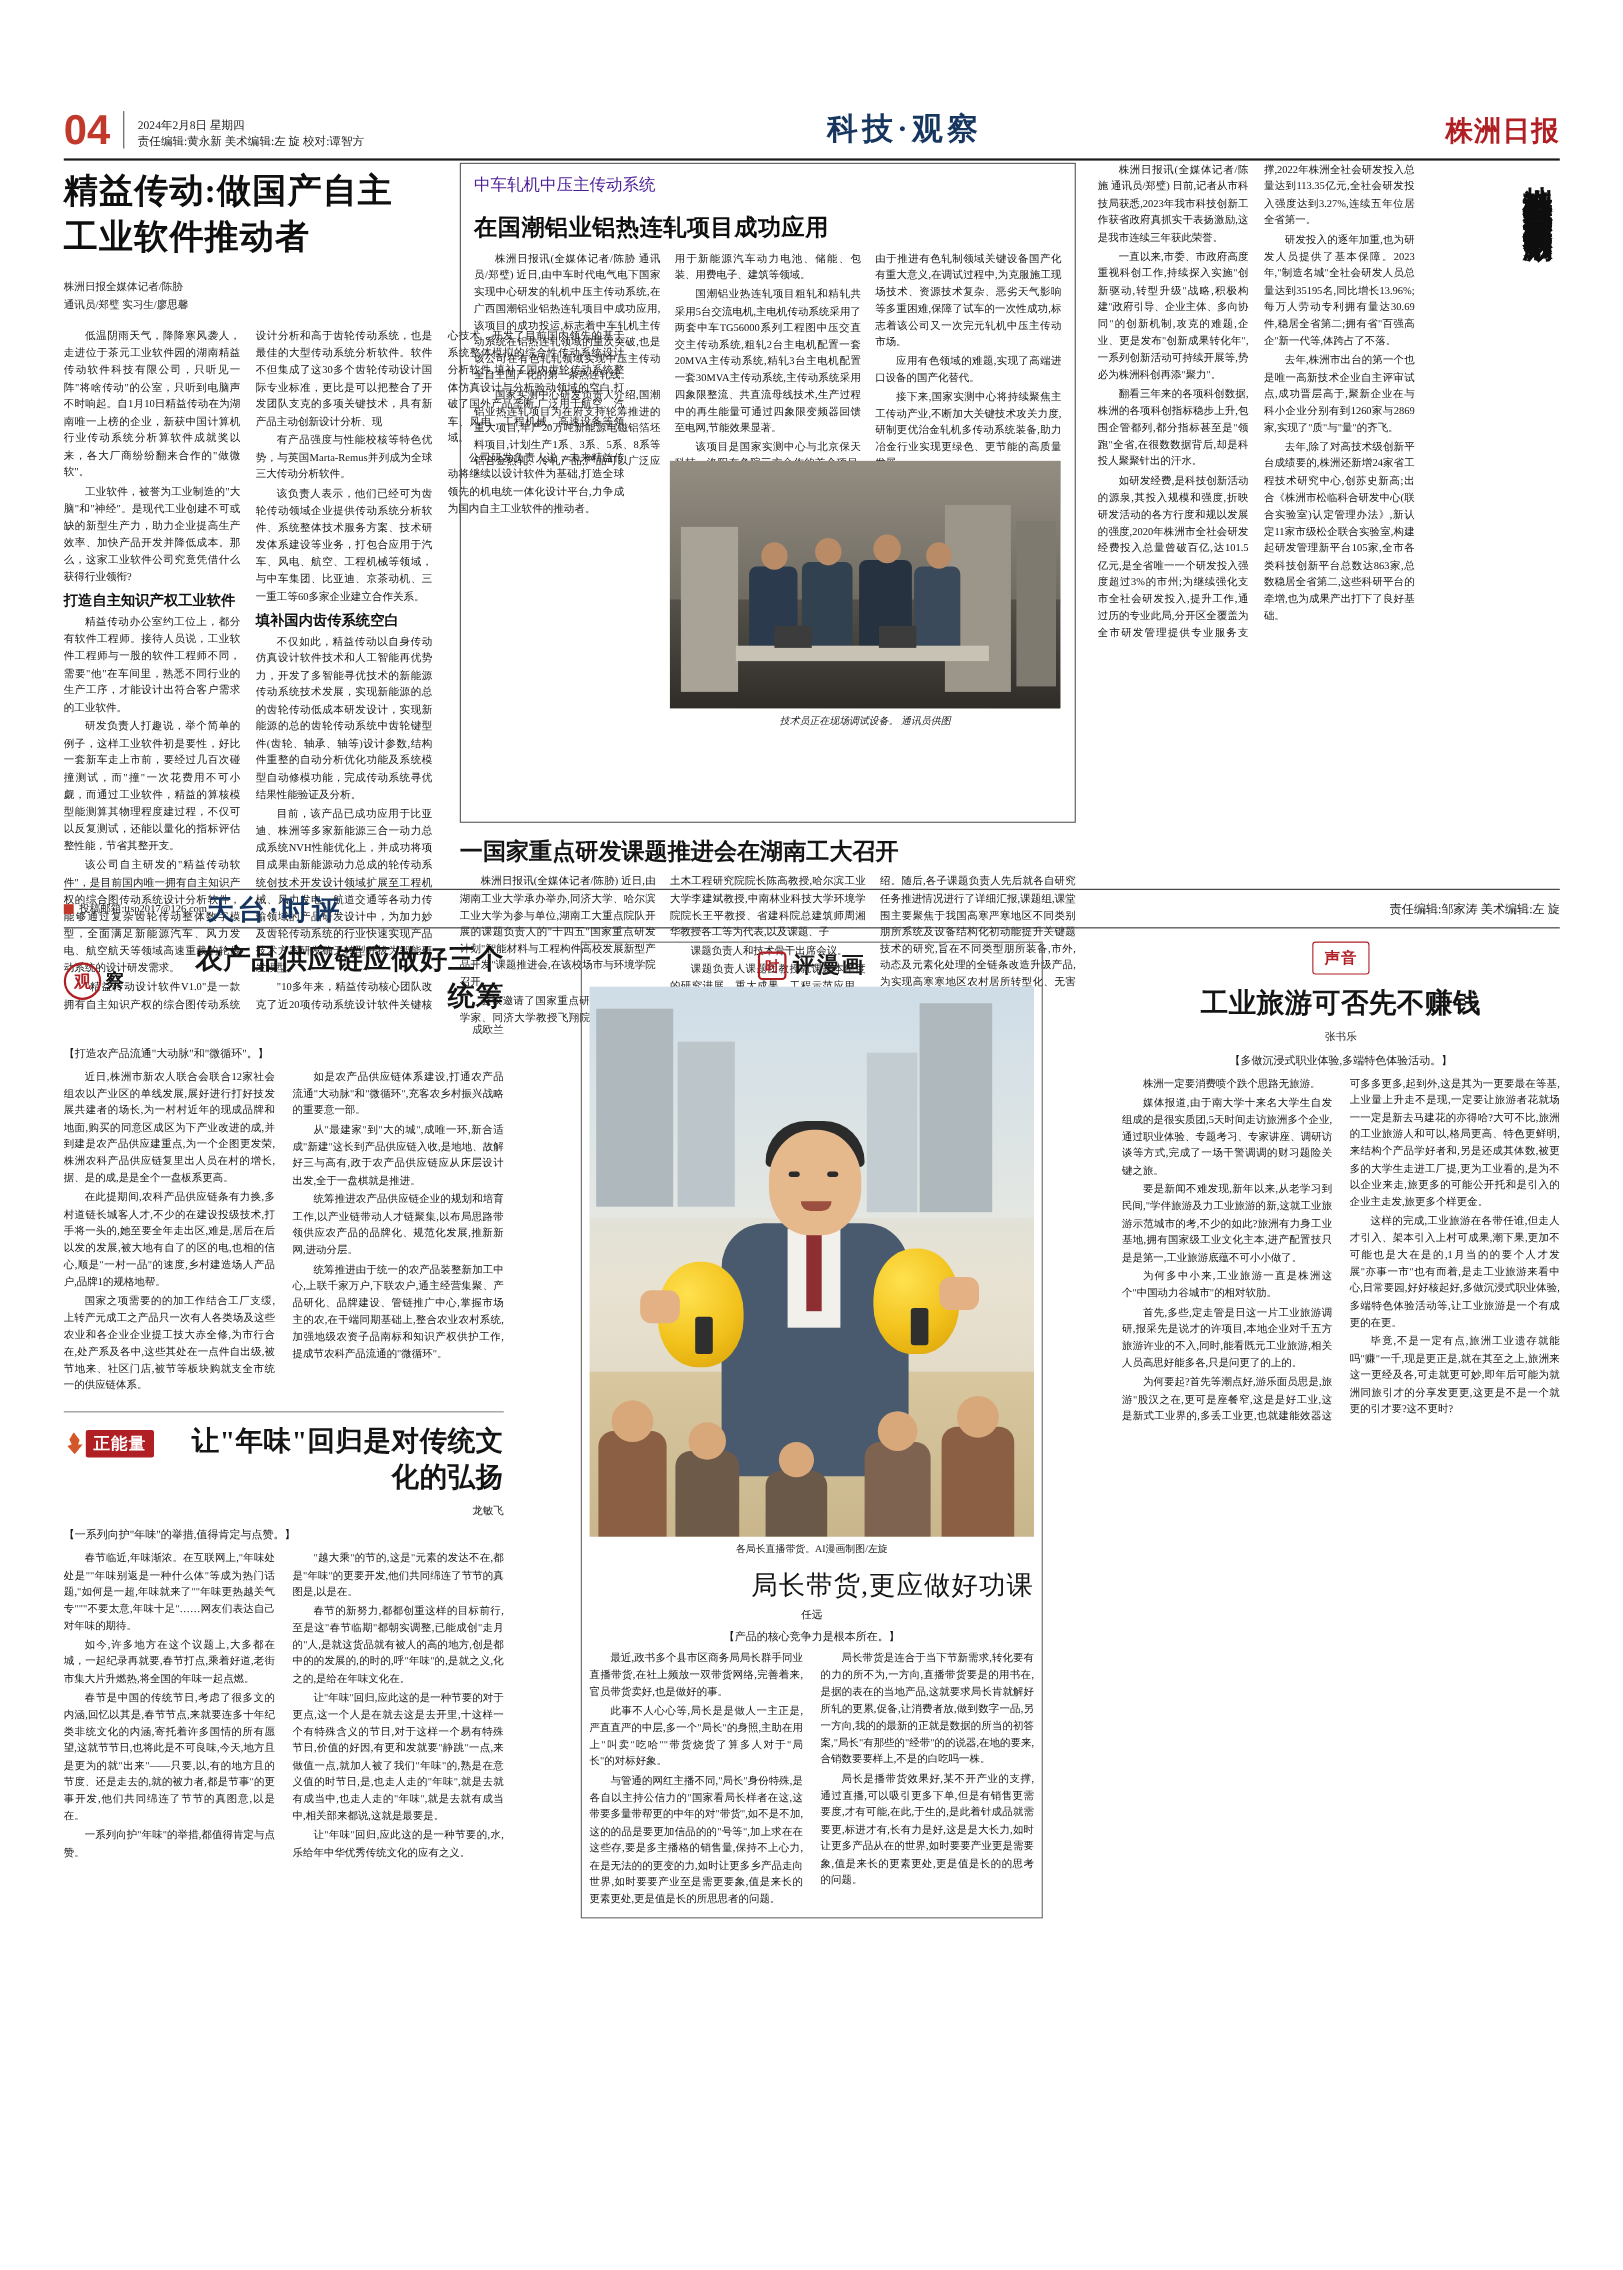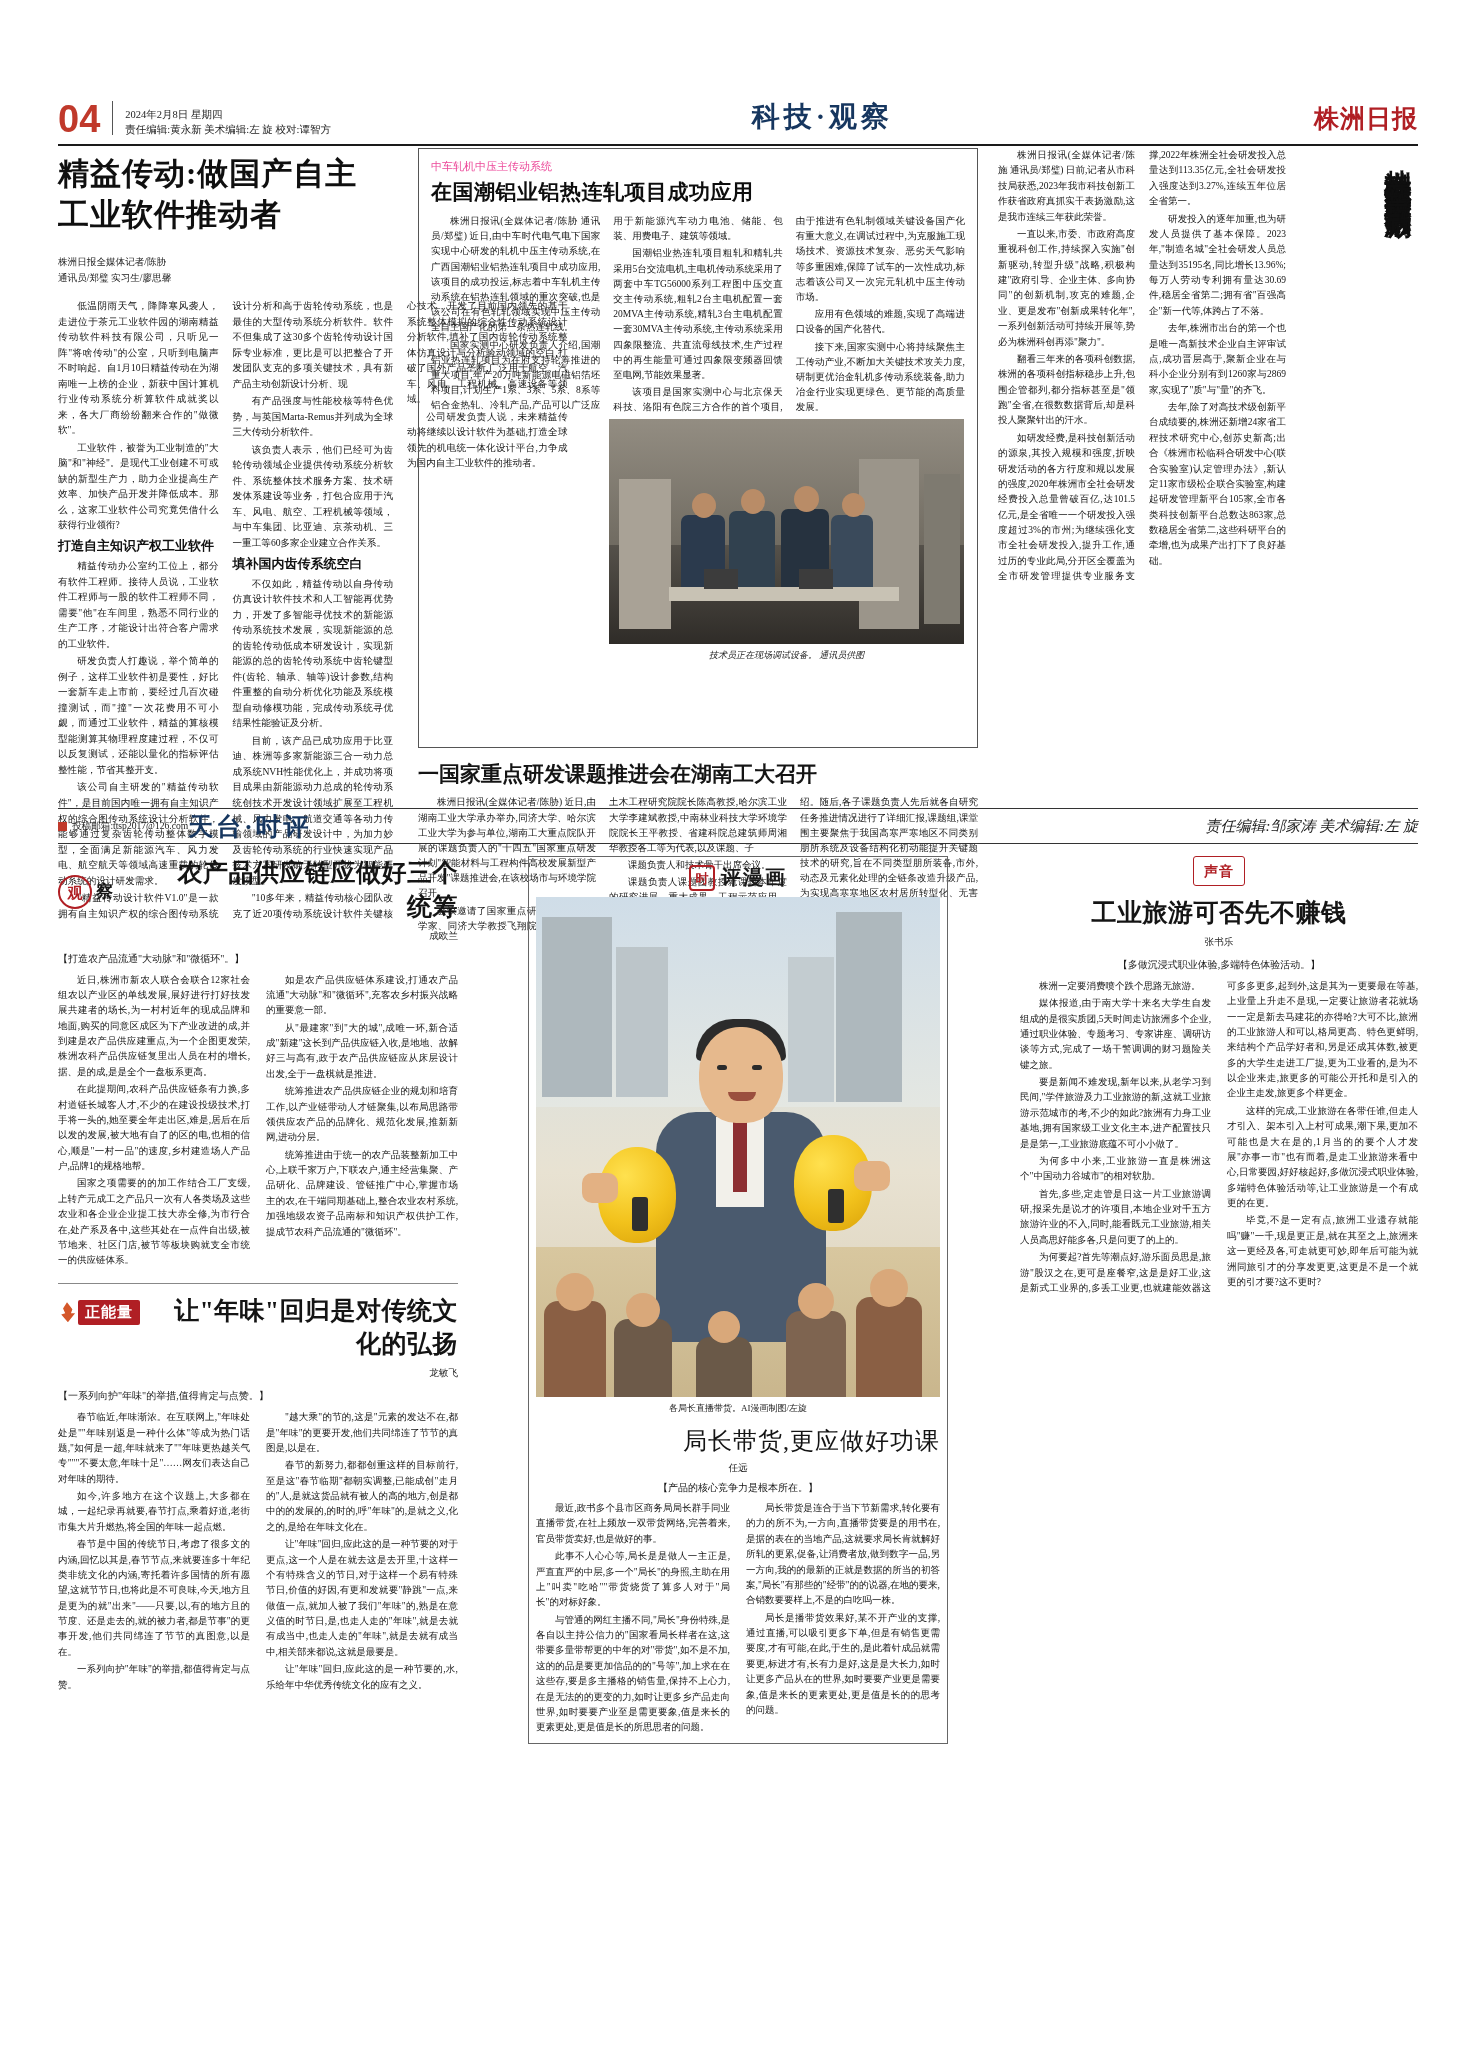--- a/index.html
+++ b/index.html
@@ -122,23 +122,23 @@
   
   .boxed {
     position: absolute;
     left: 360px; top: 0;
     width: 560px; height: 600px;
     border: 1px solid #555;
     box-sizing: border-box;
     padding: 10px 12px;
   }
   .boxed-kicker {
-    font-size: 11px;
-    color: #ec4899;
-    margin-bottom: 4px;
+    font-size: 15px;
+    color: #4c1d95;
+    margin-bottom: 15px;
   }
   .boxed-title {
     font-size: 21px;
     font-weight: bold;
     letter-spacing: 0.5px;
     margin-bottom: 8px;
     color: #0d0d0d;
   }
   .boxed-cols {
     column-count: 3;
@@ -267,23 +267,22 @@
   }
   .sec-name {
     flex: 1;
     text-align: left;
     font-size: 25px;
     font-weight: bold;
     letter-spacing: 3px;
     color: #16365f;
   }
   .sec-credits {
-    font-size: 15px;
+    font-size: 11px;
     color: #1a1a1a;
-    font-style: italic;
   }
 
   
   .bottom {
     position: absolute;
     left: 58px; top: 856px;
     width: 1360px; height: 1150px;
   }
 
   .badge {

